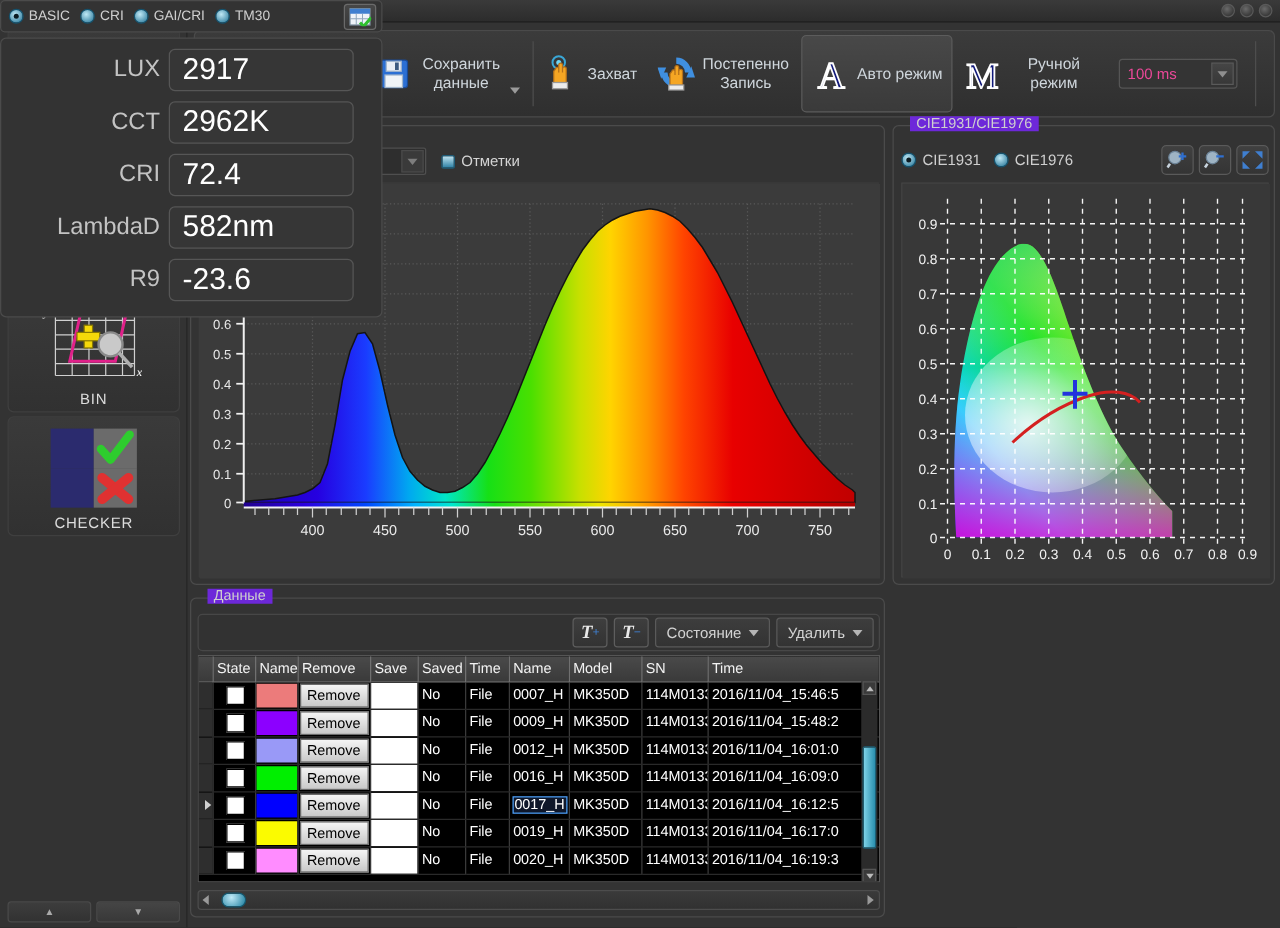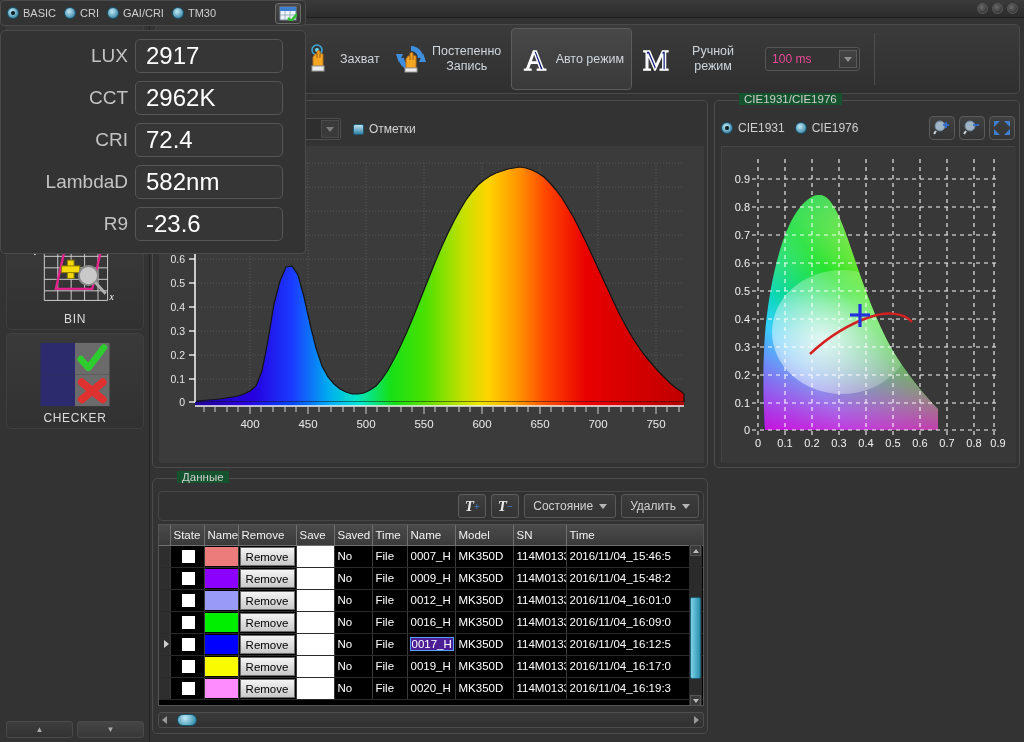--- a/index.html
+++ b/index.html
@@ -65,21 +65,21 @@
   .caret{width:0;height:0;border-left:4px solid transparent;border-right:4px solid transparent;border-top:5px solid #9a9a9a;margin-left:3px;align-self:flex-end;margin-bottom:14px;}
   .combo{
     width:95px;height:24px;background:#343434;border:1px solid #555;border-radius:3px;
     display:flex;align-items:center;padding-left:6px;font-size:12px;color:#ec4899;margin-left:8px;position:relative;
   }
   .combo .cbtn{position:absolute;right:2px;top:2px;width:18px;height:18px;border:1px solid #5a5a5a;background:linear-gradient(#454545,#383838);display:flex;align-items:center;justify-content:center;}
   .combo .cbtn i{width:0;height:0;border-left:4px solid transparent;border-right:4px solid transparent;border-top:5px solid #8f8f8f;display:block;}
 
   
   .group{position:absolute;border:1px solid #4b4b4b;border-radius:5px;background:#333333;}
-  .group > .gtitle{position:absolute;top:-8px;left:24px;background:#14532d;padding:0 5px;font-size:11.5px;color:#cfcfcf;}
+  .group > .gtitle{position:absolute;top:-8px;left:13px;background:#6d28d9;padding:0 5px;font-size:11.5px;color:#cfcfcf;}
 
   
   #gSpectrum{left:152px;top:100px;width:556px;height:368px;}
   .spec-ctrl{position:absolute;left:6px;top:13px;width:544px;height:30px;display:flex;align-items:center;}
   .sq{width:26px;height:24px;border-radius:4px;border:1px solid #5a5a5a;background:linear-gradient(#3f3f3f,#333);display:flex;align-items:center;justify-content:center;margin-right:4px;cursor:pointer;}
   .sq .gl{width:18px;height:17px;background:#f2f2f2;border:1px solid #999;display:flex;align-items:center;justify-content:center;font-size:12px;font-weight:bold;color:#e8590c;font-style:italic;}
   .sq.dark .gl{background:#2a2a2a;border-color:#555;color:#e8590c;}
   .numcombo{width:88px;height:22px;background:#2e2e2e;border:1px solid #4f4f4f;border-radius:2px;position:relative;display:flex;align-items:center;padding-left:6px;font-size:12px;color:#767676;margin-left:4px;}
   .numcombo .cbtn{position:absolute;right:1px;top:1px;width:18px;height:18px;border:1px solid #4a4a4a;background:#3a3a3a;display:flex;align-items:center;justify-content:center;}
   .numcombo .cbtn i{width:0;height:0;border-left:4px solid transparent;border-right:4px solid transparent;border-top:5px solid #7d7d7d;}
@@ -114,21 +114,21 @@
   thead th{
     background:linear-gradient(#4a4a4a,#3a3a3a);color:#f2f2f2;font-weight:normal;
     border-right:1px solid #707070;border-bottom:1px solid #707070;height:20px;text-align:left;padding-left:3px;
   }
   tbody td{border-right:1px solid #3a3a3a;border-bottom:1px solid #2a2a2a;height:22px;background:#000;padding-left:3px;overflow:hidden;white-space:nowrap;}
   td.rowmark{background:#2e2e2e;}
   .cbox{width:15px;height:15px;background:#fff;border:1px solid #000;margin:0 auto;display:block;}
   .swatch{width:100%;height:19px;display:block;}
   .rmbtn{background:linear-gradient(#f4f4f4,#c9c9c9);border:1px solid #6b6b6b;color:#000;font-size:11.5px;text-align:center;height:19px;line-height:18px;}
   td.savecell{background:#fff;}
-  td.sel span{background:#4c1d95;outline:1px solid #4fa3ff;padding:0 1px;}
+  td.sel span{background:#0f172a;outline:1px solid #4fa3ff;padding:0 1px;}
   .vscroll{position:absolute;right:1px;top:20px;width:13px;height:161px;background:#2b2b2b;}
   .vthumb{position:absolute;right:1px;width:11px;background:linear-gradient(90deg,#7fd3e8,#2a8fae);border:1px solid #1d5f75;border-radius:2px;}
   .vbtn{position:absolute;right:1px;width:11px;height:11px;background:#3a3a3a;border:1px solid #555;display:flex;align-items:center;justify-content:center;}
   .hscroll{position:absolute;left:5px;bottom:5px;width:546px;height:16px;background:linear-gradient(#3a3a3a,#313131);border:1px solid #4d4d4d;border-radius:3px;display:flex;align-items:center;}
   .hthumb{width:20px;height:12px;margin-left:10px;border-radius:6px;background:radial-gradient(circle at 40% 30%,#bfe9f7,#1c7e9e);border:1px solid #14576e;}
   .harr{width:0;height:0;border-top:4px solid transparent;border-bottom:4px solid transparent;}
   .harr.l{border-right:5px solid #9a9a9a;margin-left:3px;}
   .harr.r{border-left:5px solid #9a9a9a;margin-left:auto;margin-right:4px;}
 
   
@@ -277,20 +277,30 @@
     <div class="tbtn">
       <svg width="26" height="26" viewBox="0 0 26 26">
         <path d="M1,6 L10,6 L12,9 L24,9 L24,21 L1,21 Z" fill="#f2d08a" stroke="#b9933f"></path>
         <path d="M4,12 L25,12 L21,21 L1,21 Z" fill="#f7dfae" stroke="#b9933f"></path>
         <polygon points="12,14 19,14 19,11 25,16 19,21 19,18 12,18" fill="#4caf2e" stroke="#2e7a18"></polygon>
       </svg>
       <div class="tlabel">Загрузить данные</div>
       <div class="caret"></div>
     </div>
 
+    <div class="tbtn">
+      <svg width="26" height="26" viewBox="0 0 26 26">
+        <rect x="2" y="2" width="22" height="22" rx="2" fill="#2b6fd4" stroke="#1a4a96"></rect>
+        <rect x="7" y="3" width="12" height="8" fill="#e9eef5" stroke="#9fb4cc"></rect>
+        <rect x="14" y="4" width="3" height="6" fill="#3c5a80"></rect>
+        <rect x="6" y="14" width="14" height="10" fill="#f0f4f8" stroke="#9fb4cc"></rect>
+      </svg>
+      <div class="tlabel">Сохранить данные</div>
+      <div class="caret"></div>
+    </div>
 
     <div class="tsep"></div>
 
     <div class="tbtn">
       <svg width="28" height="30" viewBox="0 0 28 30">
         <circle cx="10" cy="6" r="5" fill="none" stroke="#3aa7d6" stroke-width="1.6"></circle>
         <circle cx="10" cy="6" r="2" fill="#6fd6f5"></circle>
         <path d="M6,13 L6,22 L16,22 L16,11 C16,9 13,9 13,11 L13,14 L13,8 C13,6 10,6 10,8 L10,14 L10,11 C10,9.5 7.5,9.5 7.5,11 Z" fill="#f5a623" stroke="#b4701a"></path>
         <rect x="5" y="22" width="12" height="5" fill="#ececec" stroke="#9a9a9a"></rect>
       </svg>

